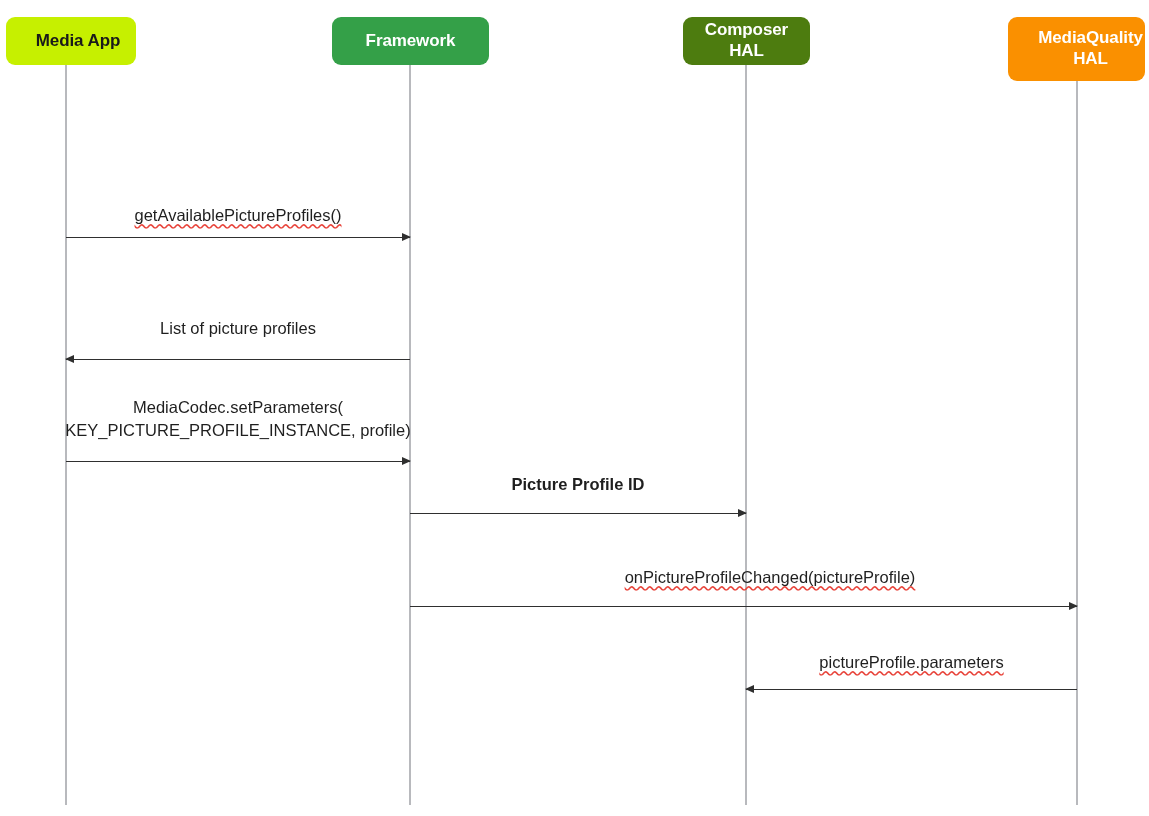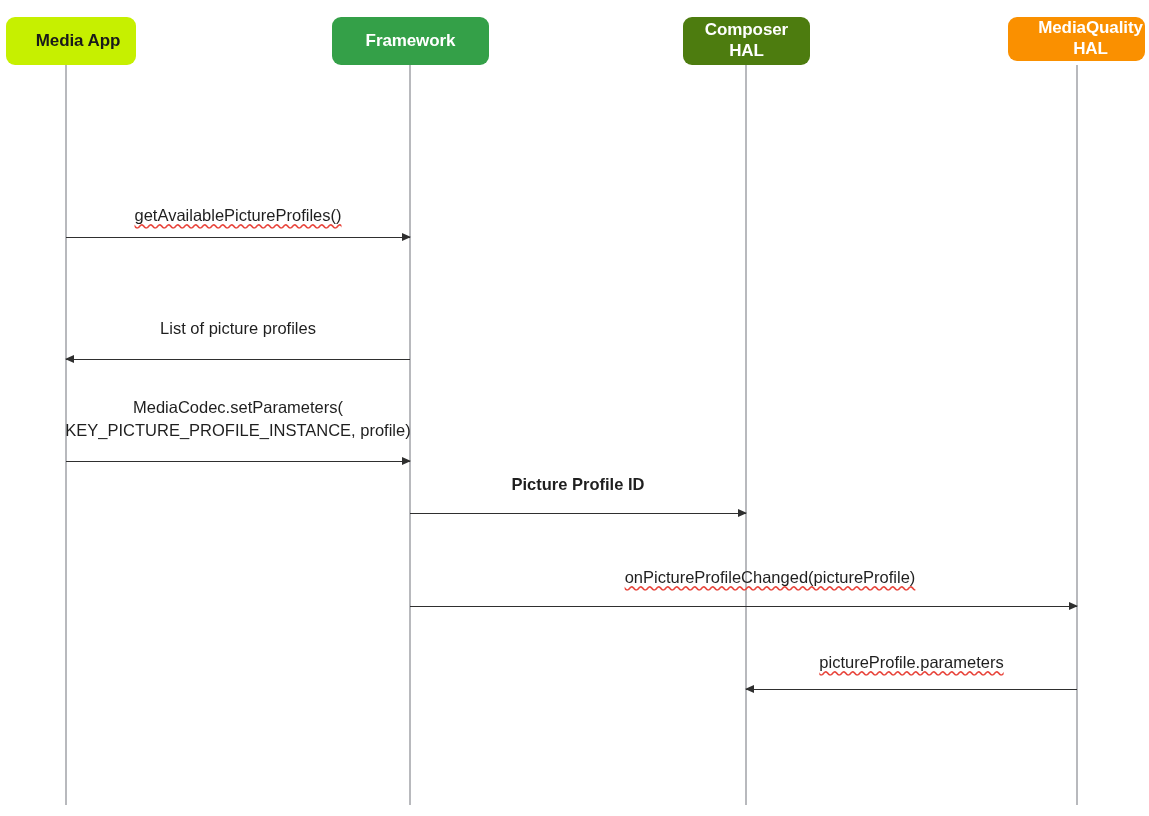--- a/index.html
+++ b/index.html
@@ -131,16 +131,16 @@
         <div class="line" style="background: rgb(47, 47, 47);"></div>
         <div class="head"></div>
       </div>
       <div class="msg-label spell" style="left: 651.5px; width: 520px; top: 651px;">pictureProfile.parameters</div>
     </div>
   <div id="participants-layer">
       <div class="participant" style="left: 6px; top: 17px; width: 130px; height: 48px; background: rgb(198, 240, 0); color: rgb(26, 26, 26); padding-left: 24px;">Media App</div>
       <div class="participant" style="left: 332px; top: 17px; width: 157px; height: 48px; background: rgb(52, 160, 72); color: rgb(255, 255, 255);">Framework</div>
       <div class="participant" style="left: 683px; top: 17px; width: 127px; height: 48px; background: #4d7c0f; color: rgb(255, 255, 255);">Composer
 HAL</div>
-      <div class="participant" style="left: 1008px; top: 17px; width: 137px; height: 44px; background: rgb(250, 144, 0); color: rgb(255, 255, 255); padding-left: 38px;">MediaQuality
+      <div class="participant" style="left: 1008px; top: 17px; width: 137px; height: 64px; background: rgb(250, 144, 0); color: rgb(255, 255, 255); padding-left: 38px;">MediaQuality
 HAL</div>
     </div>
 </div>
 
 </body></html>

